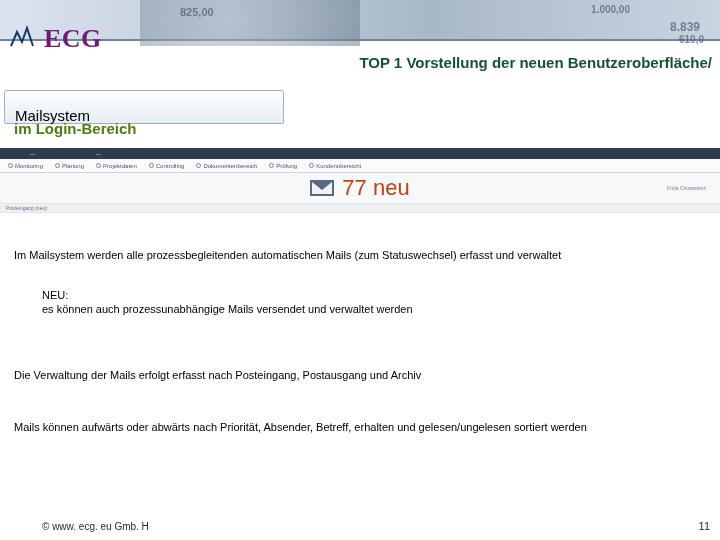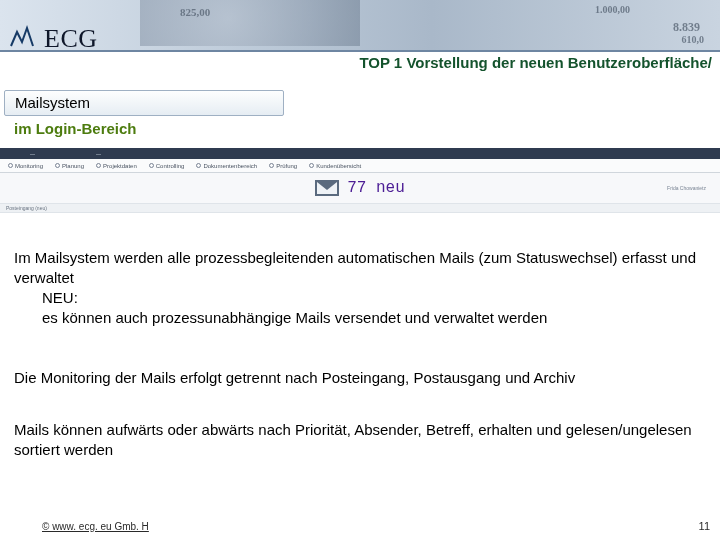--- a/index.html
+++ b/index.html
@@ -6,27 +6,26 @@
 body {
   width: 720px;
   height: 540px;
   font-family: Arial, Helvetica, sans-serif;
   background: #fff;
   position: relative;
   overflow: hidden;
 }
 .banner {
   width: 100%;
-  height: 52px;
+  height: 41px;
   background: linear-gradient(90deg, #dbe4ee 0%, #b9c7d6 40%, #a9b8c9 60%, #c9d4e0 100%);
   border-bottom: 2px solid #6e86a2;
   display: flex;
   align-items: center;
   position: relative;
-  font-family: Liberation Serif, serif;
 }
 .banner-photo {
   position: absolute;
   left: 140px;
   top: 0;
   width: 220px;
   height: 46px;
   background: radial-gradient(circle at 40% 40%, #aeb9c7 0%, #8a98aa 60%, #6f7f92 100%);
   opacity: 0.55;
 }
@@ -35,22 +34,22 @@
   position: absolute;
   left: 10px; top: 24px;
   display: flex;
   align-items: center;
   z-index: 5;
 }
 .logo-mark svg { width: 36px; height: 26px; }
 .logo-text {
   font-family: Georgia, "Times New Roman", serif;
   font-size: 26px;
-  font-weight: normal;
-  color: #0f172a;
+  font-weight: bold;
+  color: #701a75;
   letter-spacing: 0.5px;
   margin-left: -2px;
 }
 .title-block {
   position: absolute;
   right: 8px;
   top: 54px;
   text-align: right;
   width: 440px;
 }
@@ -62,21 +61,21 @@
 }
 .section-box {
   position: absolute;
   left: 4px;
   top: 90px;
   width: 280px;
   height: 26px;
   background: linear-gradient(#fdfefe, #e6edf3);
   border: 1px solid #9fb0c3;
   border-radius: 2px;
-  padding: 3px 10px;
+  padding: 16px 10px;
   font-size: 15px;
   font-weight: normal;
   color: #000;
 }
 .subtitle {
   position: absolute;
   left: 14px;
   top: 120px;
   font-size: 15px;
   font-weight: bold;
@@ -136,59 +135,58 @@
 .ss-mail-icon::before {
   content: "";
   position: absolute;
   left: 0; right: 0; top: 0;
   height: 0;
   border-left: 10px solid transparent;
   border-right: 10px solid transparent;
   border-top: 8px solid #5a6a7e;
 }
 .ss-count {
-  font-size: 16px;
-  color: #4c1d95;
-  font-family: Liberation Mono, monospace;
+  font-size: 22px;
+  color: #c2410c;
+  font-family: Liberation Sans, sans-serif;
 }
 .ss-right-meta {
   position: absolute;
   right: 14px;
   font-size: 5px;
   color: #7a8594;
 }
 .ss-sub {
   height: 10px;
   background: #eef1f4;
   border-top: 1px solid #dfe4e9;
   border-bottom: 1px solid #dfe4e9;
   font-size: 5px;
   color: #6a7482;
   padding: 1px 6px;
 }
 .body-text {
   position: absolute;
   left: 14px;
   width: 690px;
-  font-size: 15px;
+  font-size: 11px;
   color: #000;
   line-height: 1.3;
 }
 .p1 { top: 248px; }
 .p2 { top: 288px; margin-left: 28px; }
 .p3 { top: 368px; }
 .p4 { top: 420px; }
 .neu { color: #000; }
 .footer-left {
   position: absolute;
   left: 42px;
   bottom: 8px;
   font-size: 10px;
   color: #2a2a2a;
-  text-decoration: underline;
 }
 .footer-right {
   position: absolute;
   right: 10px;
   bottom: 8px;
   font-size: 11px;
   color: #2a2a2a;
 }
 </style>
 </head>
@@ -245,18 +243,18 @@
   </div>
 </div>
 
 <div class="body-text p1">Im Mailsystem werden alle prozessbegleitenden automatischen Mails (zum Statuswechsel) erfasst und verwaltet</div>
 
 <div class="body-text p2">
   <span class="neu">NEU:</span><br>
   <span>es können auch prozessunabhängige Mails versendet und verwaltet werden</span>
 </div>
 
-<div class="body-text p3">Die Monitoring der Mails erfolgt getrennt nach Posteingang, Postausgang und Archiv</div>
+<div class="body-text p3">Die Verwaltung der Mails erfolgt erfasst nach Posteingang, Postausgang und Archiv</div>
 
 <div class="body-text p4">Mails können aufwärts oder abwärts nach Priorität, Absender, Betreff, erhalten und gelesen/ungelesen sortiert werden</div>
 
 <div class="footer-left">© www. ecg. eu Gmb. H</div>
 <div class="footer-right">11</div>
 
 </body></html>

